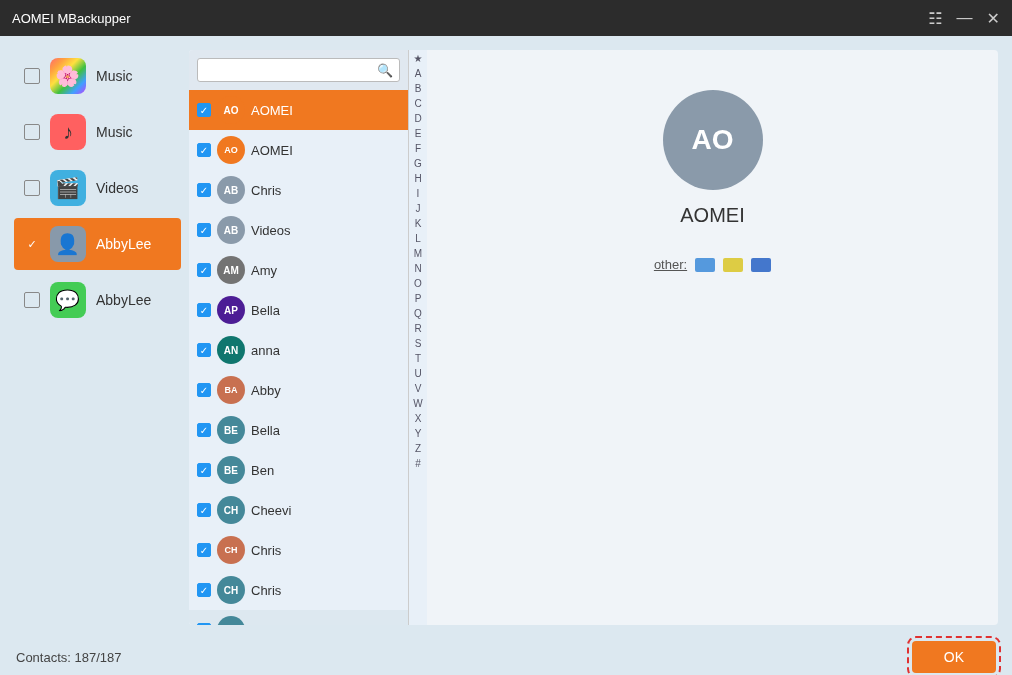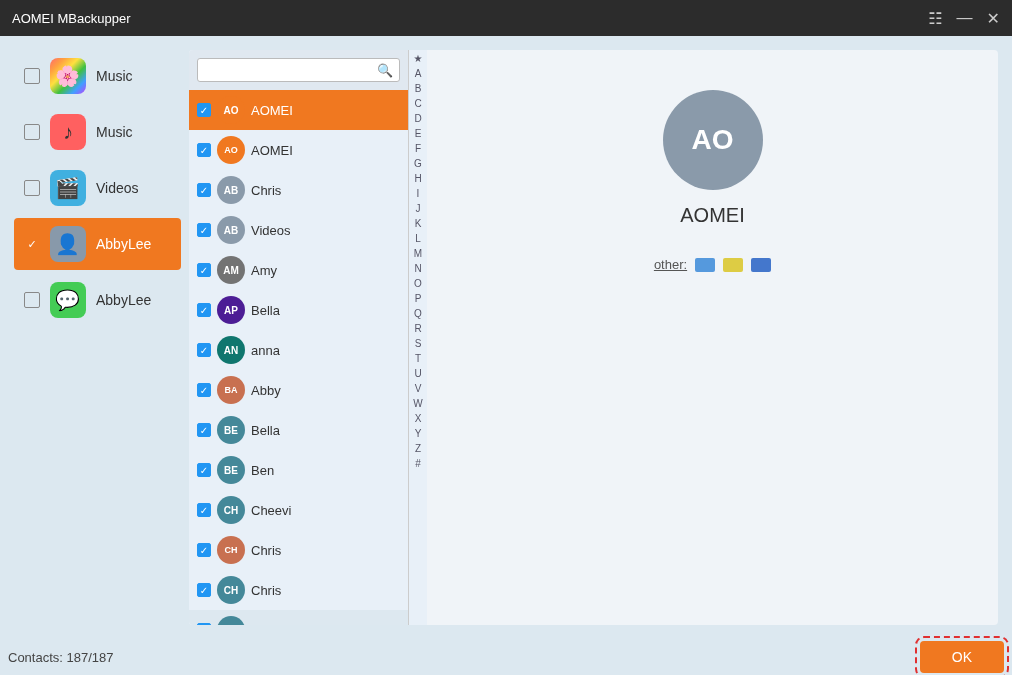--- a/index.html
+++ b/index.html
@@ -233,21 +233,21 @@
       width: 20px;
       height: 14px;
       border-radius: 2px;
     }
     .status-bar {
       background: #dce8f0;
       height: 36px;
       display: flex;
       align-items: center;
       justify-content: space-between;
-      padding: 0 8px;
+      padding: 0 16px;
     }
     .status-text {
       font-size: 13px;
       color: #444;
     }
     .ok-button {
       background: #f07820;
       color: white;
       border: none;
       padding: 8px 32px;

